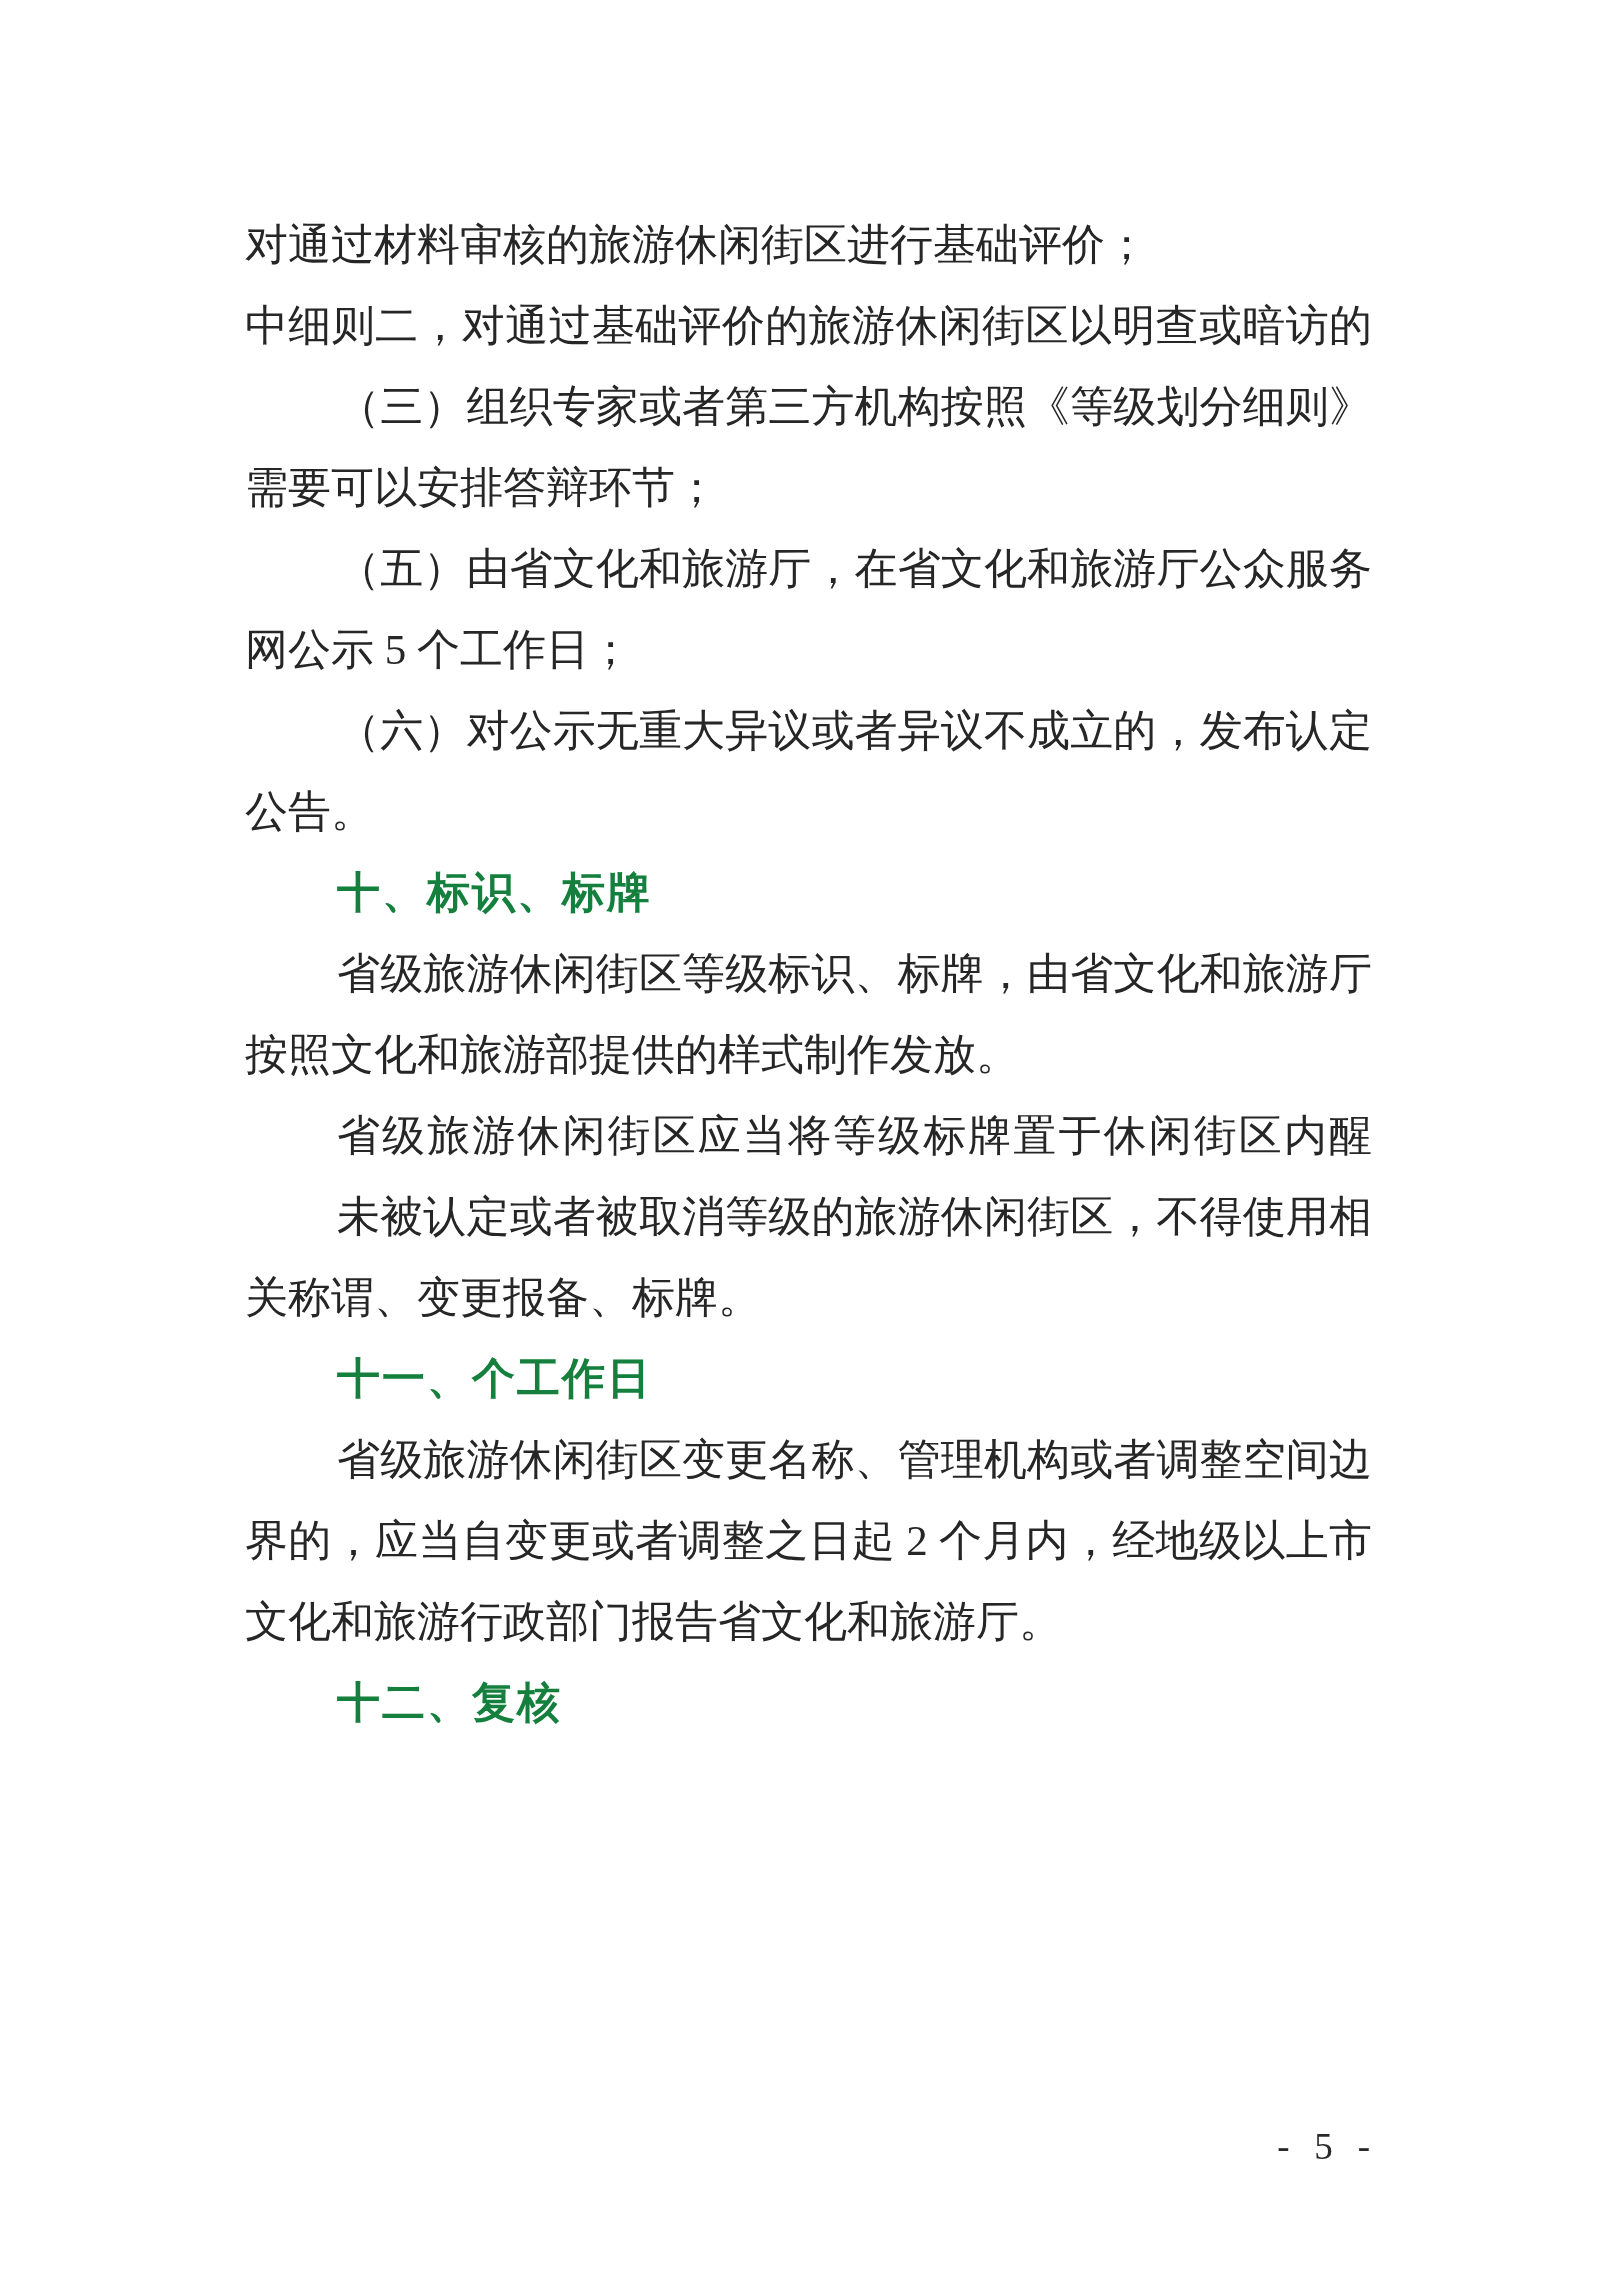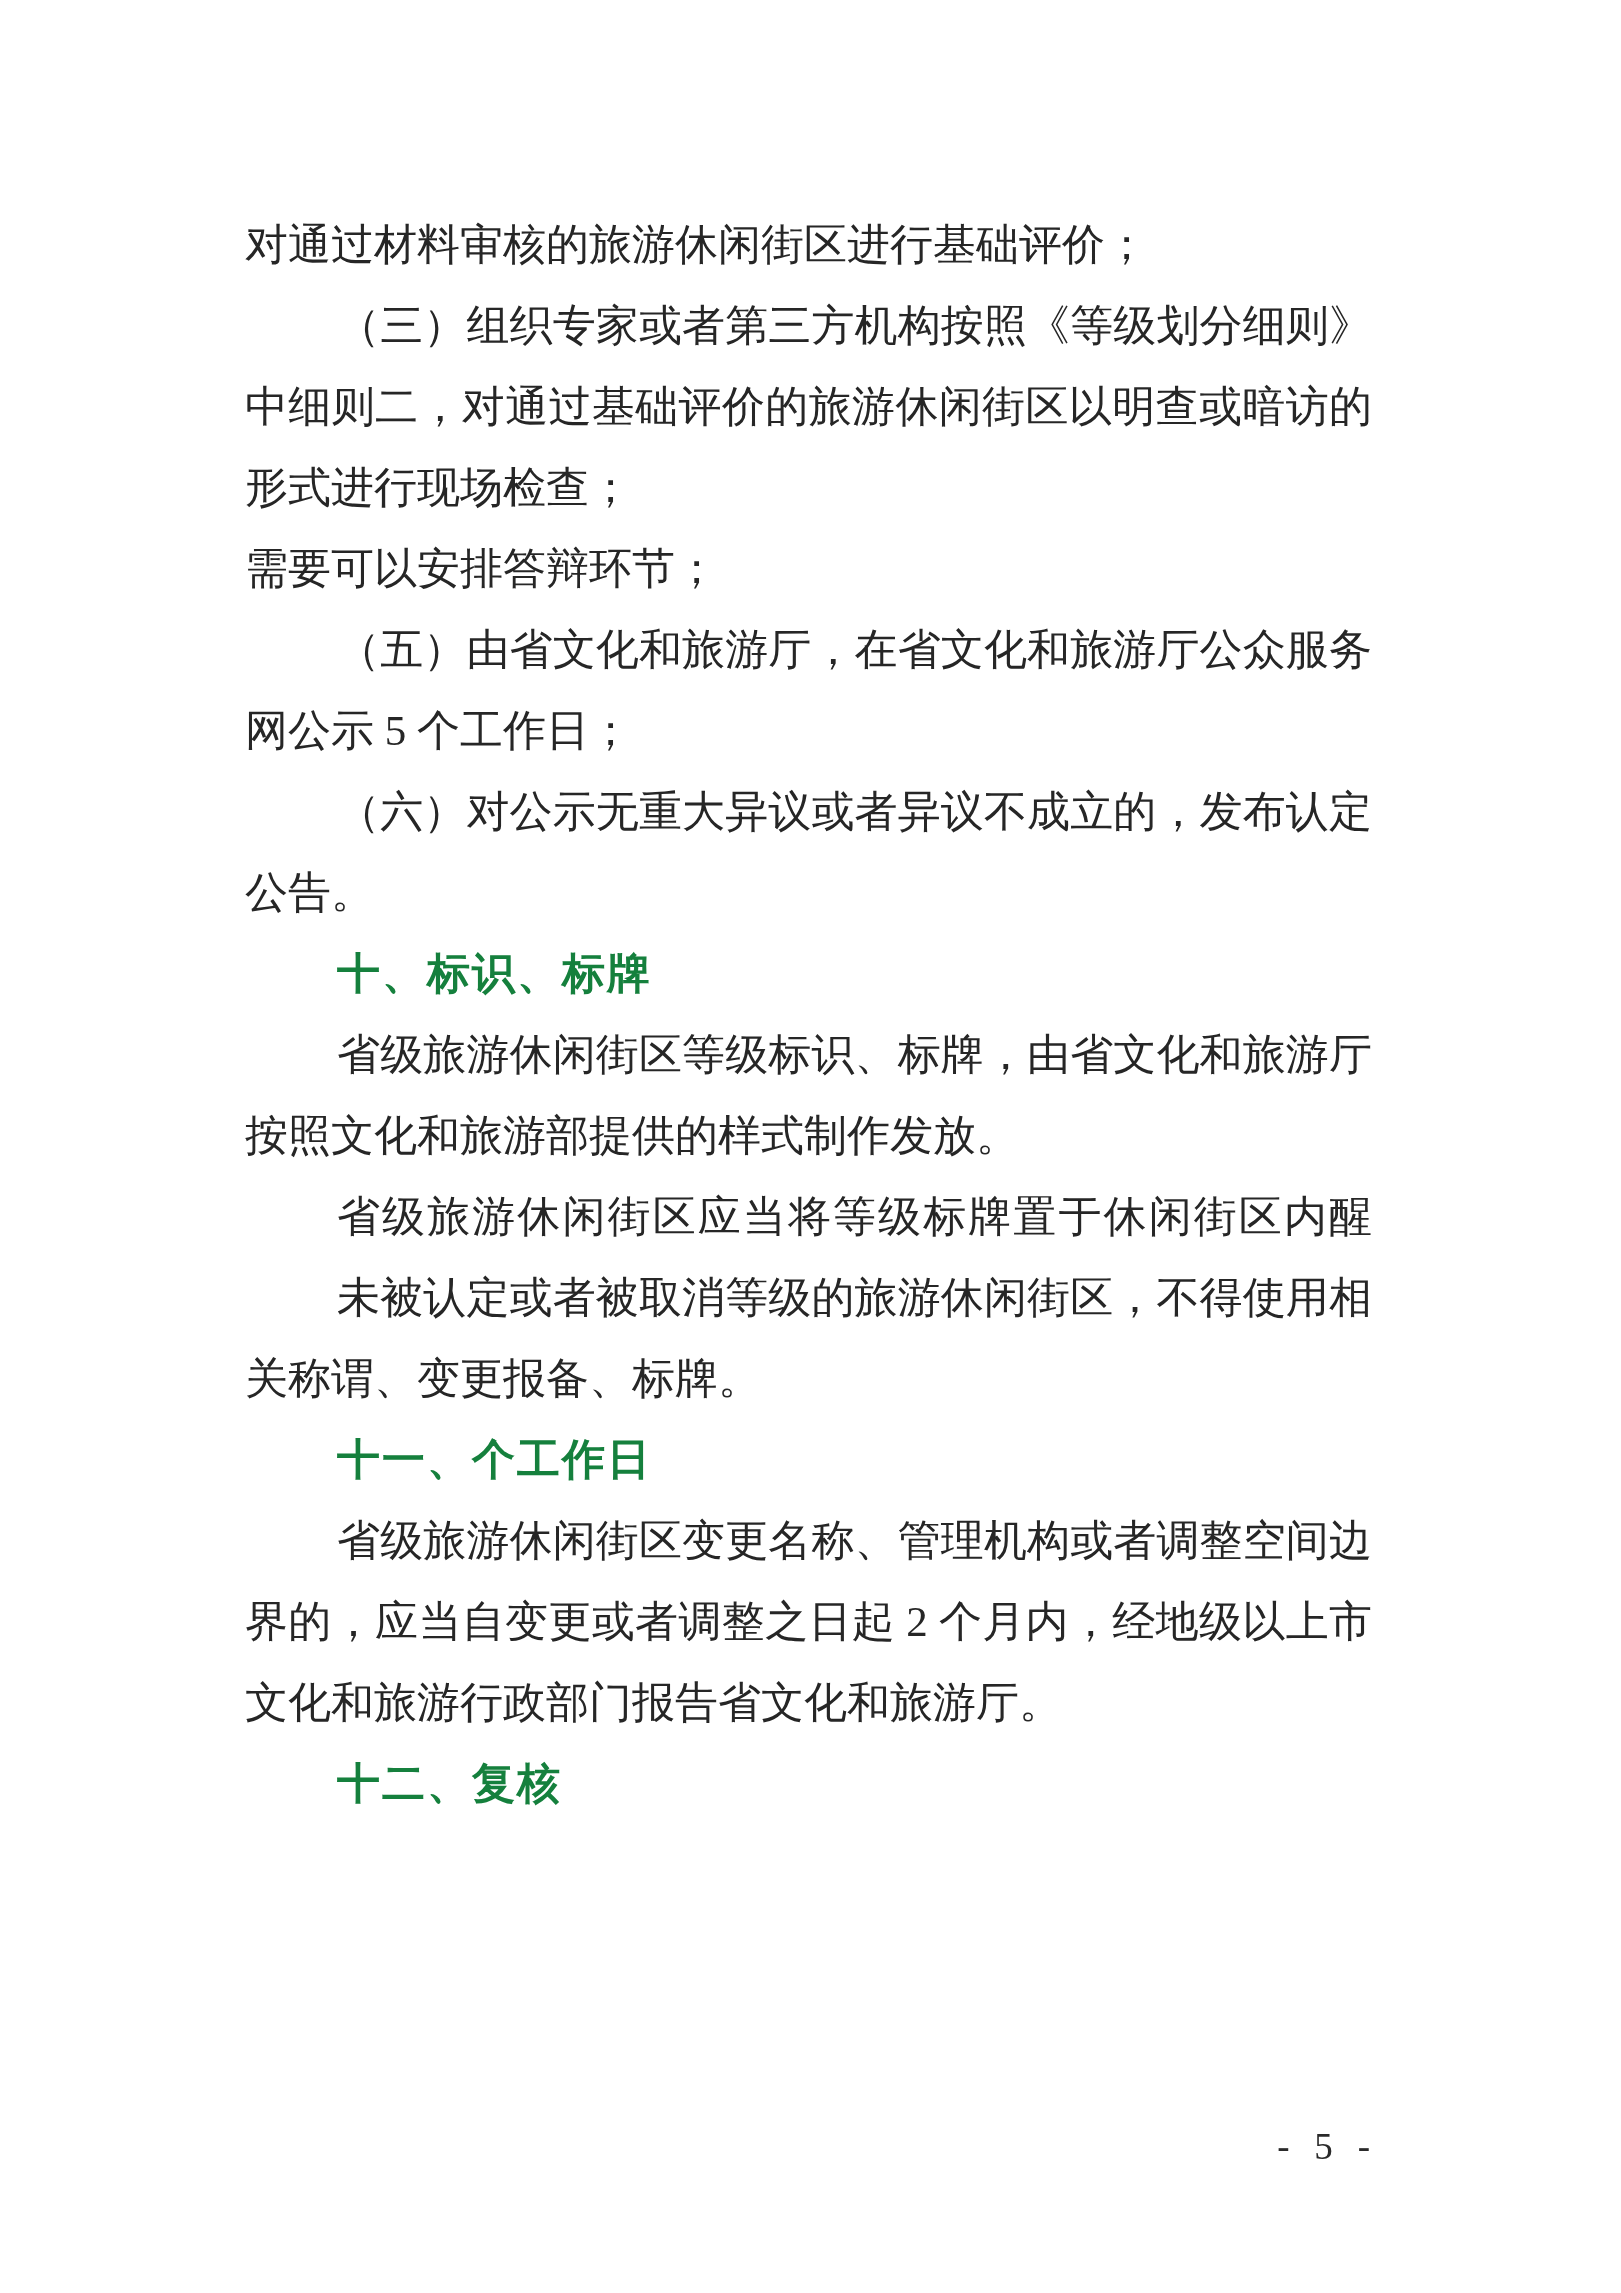--- a/index.html
+++ b/index.html
@@ -56,23 +56,22 @@
     color: #2a2a2a;
     white-space: nowrap;
   }
 </style>
 </head>
 <body>
 
 <div class="page">
   <main class="text-block">
     <div class="line">对通过材料审核的旅游休闲街区进行基础评价；</div>
+    <div class="line fill">中细则二，对通过基础评价的旅游休闲街区以明查或暗访的</div>
     <div class="line indent fill">（三）组织专家或者第三方机构按照《等级划分细则》</div>
-    <div class="line fill">中细则二，对通过基础评价的旅游休闲街区以明查或暗访的</div>
-    <div class="line">形式进行现场检查；</div>
     <div class="line">需要可以安排答辩环节；</div>
     <div class="line indent fill">（五）由省文化和旅游厅，在省文化和旅游厅公众服务</div>
     <div class="line">网公示 5 个工作日；</div>
     <div class="line indent fill">（六）对公示无重大异议或者异议不成立的，发布认定</div>
     <div class="line">公告。</div>
     <div class="line heading indent">十、标识、标牌</div>
     <div class="line indent fill">省级旅游休闲街区等级标识、标牌，由省文化和旅游厅</div>
     <div class="line">按照文化和旅游部提供的样式制作发放。</div>
     <div class="line indent fill">省级旅游休闲街区应当将等级标牌置于休闲街区内醒</div>
     <div class="line indent fill">未被认定或者被取消等级的旅游休闲街区，不得使用相</div>

